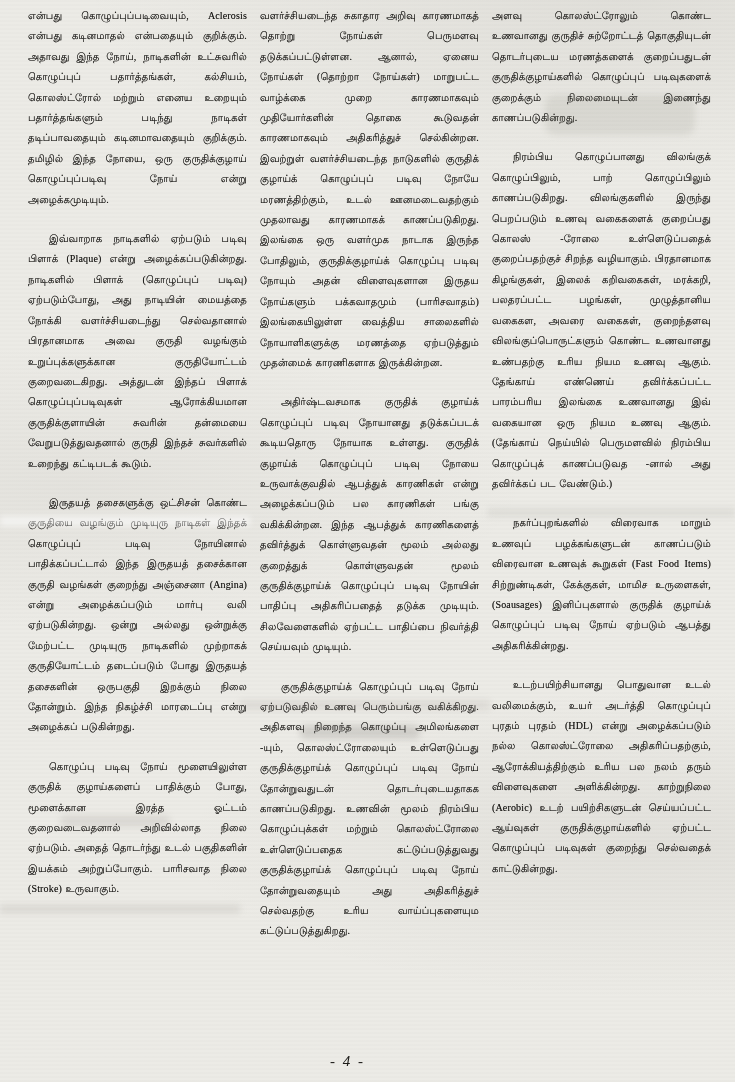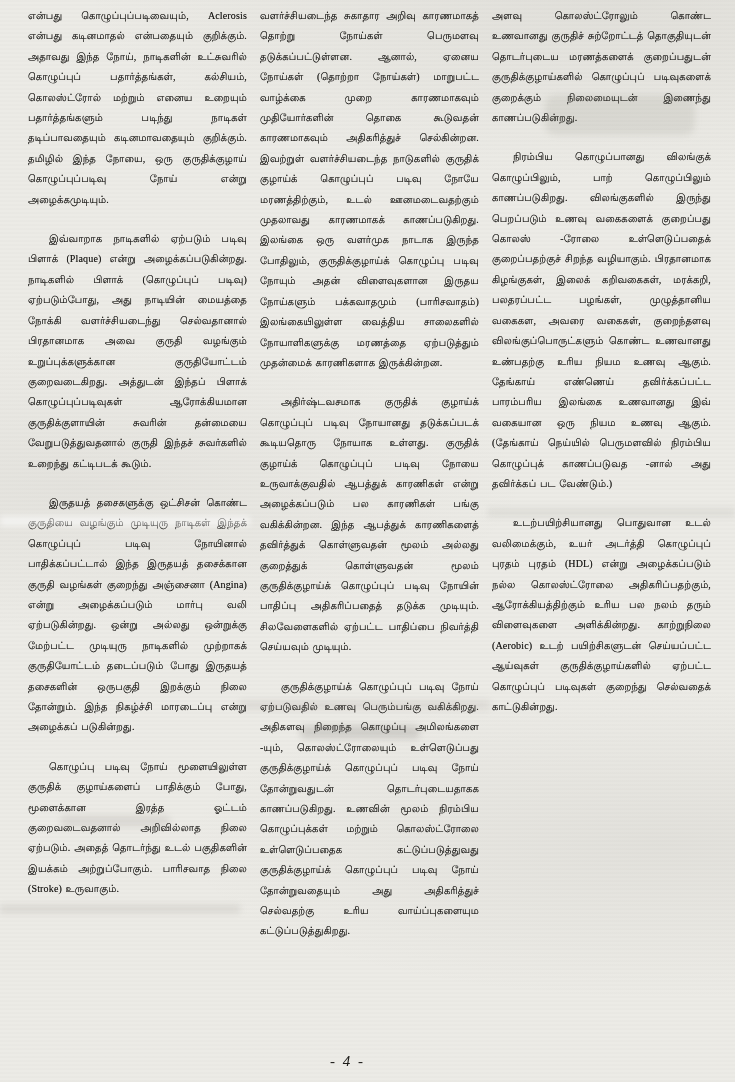--- a/index.html
+++ b/index.html
@@ -87,20 +87,21 @@
     <div class="col">
       <p>வளர்ச்சியடைந்த சுகாதார அறிவு காரணமாகத் தொற்று நோய்கள் பெருமளவு தடுக்கப்பட்டுள்ளன. ஆனால், ஏனைய நோய்கள் (தொற்றா நோய்கள்) மாறுபட்ட வாழ்க்கை முறை காரணமாகவும் முதியோர்களின் தொகை கூடுவதன் காரணமாகவும் அதிகரித்துச் செல்கின்றன. இவற்றுள் வளர்ச்சியடைந்த நாடுகளில் குருதிக் குழாய்க் கொழுப்புப் படிவு நோயே மரணத்திற்கும், உடல் ஊனமடைவதற்கும் முதலாவது காரணமாகக் காணப்படுகிறது. இலங்கை ஒரு வளர்முக நாடாக இருந்த போதிலும், குருதிக்குழாய்க் கொழுப்பு படிவு நோயும் அதன் விளைவுகளான இருதய நோய்களும் பக்கவாதமும் (பாரிசவாதம்) இலங்கையிலுள்ள வைத்திய சாலைகளில் நோயாளிகளுக்கு மரணத்தை ஏற்படுத்தும் முதன்மைக் காரணிகளாக இருக்கின்றன.</p>
       <p class="indent">அதிர்ஷ்டவசமாக குருதிக் குழாய்க் கொழுப்புப் படிவு நோயானது தடுக்கப்படக் கூடியதொரு நோயாக உள்ளது. குருதிக் குழாய்க் கொழுப்புப் படிவு நோயை உருவாக்குவதில் ஆபத்துக் காரணிகள் என்று அழைக்கப்படும் பல காரணிகள் பங்கு வகிக்கின்றன. இந்த ஆபத்துக் காரணிகளைத் தவிர்த்துக் கொள்ளுவதன் மூலம் அல்லது குறைத்துக் கொள்ளுவதன் மூலம் குருதிக்குழாய்க் கொழுப்புப் படிவு நோயின் பாதிப்பு அதிகரிப்பதைத் தடுக்க முடியும். சிலவேளைகளில் ஏற்பட்ட பாதிப்பை நிவர்த்தி செய்யவும் முடியும்.</p>
       <p class="indent">குருதிக்குழாய்க் கொழுப்புப் படிவு நோய் ஏற்படுவதில் உணவு பெரும்பங்கு வகிக்கிறது. அதிகளவு நிறைந்த கொழுப்பு அமிலங்களை -யும், கொலஸ்ட்ரோலையும் உள்ளெடுப்பது குருதிக்குழாய்க் கொழுப்புப் படிவு நோய் தோன்றுவதுடன் தொடர்புடையதாகக காணப்படுகிறது. உணவின் மூலம் நிரம்பிய கொழுப்புக்கள் மற்றும் கொலஸ்ட்ரோலை உள்ளெடுப்பதைக கட்டுப்படுத்துவது குருதிக்குழாய்க் கொழுப்புப் படிவு நோய் தோன்றுவதையும் அது அதிகரித்துச் செல்வதற்கு உரிய வாய்ப்புகளையும கட்டுப்படுத்துகிறது.</p>
 
     </div>
 
     <div class="col">
       <p>அளவு கொலஸ்ட்ரோலும் கொண்ட உணவானது குருதிச் சுற்றோட்டத் தொகுதியுடன் தொடர்புடைய மரணத்களைக் குறைப்பதுடன் குருதிக்குழாய்களில் கொழுப்புப் படிவுகளைக் குறைக்கும் நிலைமையுடன் இணைந்து காணப்படுகின்றது.</p>
       <p class="indent">நிரம்பிய கொழுப்பானது விலங்குக் கொழுப்பிலும், பாற் கொழுப்பிலும் காணப்படுகிறது. விலங்குகளில் இருந்து பெறப்படும் உணவு வகைகளைக் குறைப்பது கொலஸ் -ரோலை உள்ளெடுப்பதைக் குறைப்பதற்குச் சிறந்த வழியாகும். பிரதானமாக கிழங்குகள், இலைக் கறிவகைகள், மரக்கறி, பலதரப்பட்ட பழங்கள், முழுத்தானிய வகைகள, அவரை வகைகள், குறைந்தளவு விலங்குப்பொருட்களும் கொண்ட உணவானது உண்பதற்கு உரிய நியம உணவு ஆகும். தேங்காய் எண்ணெய் தவிர்க்கப்பட்ட பாரம்பரிய இலங்கை உணவானது இவ் வகையான ஒரு நியம உணவு ஆகும். (தேங்காய் நெய்யில் பெருமளவில் நிரம்பிய கொழுப்புக் காணப்படுவத -னால் அது தவிர்க்கப் பட வேண்டும்.)</p>
+      <p class="indent">நகர்ப்புறங்களில் விரைவாக மாறும் உணவுப் பழக்கங்களுடன் காணப்படும் விரைவான உணவுக் கூறுகள் (Fast Food Items) சிற்றுண்டிகள், கேக்குகள், மாமிச உருளைகள், (Soausages) இனிப்புகளால் குருதிக் குழாய்க் கொழுப்புப் படிவு நோய் ஏற்படும் ஆபத்து அதிகரிக்கின்றது.</p>
       <p class="indent">உடற்பயிற்சியானது பொதுவான உடல் வலிமைக்கும், உயர் அடர்த்தி கொழுப்புப் புரதம் புரதம் (HDL) என்று அழைக்கப்படும் நல்ல கொலஸ்ட்ரோலை அதிகரிப்பதற்கும், ஆரோக்கியத்திற்கும் உரிய பல நலம் தரும் விளைவுகளை அளிக்கின்றது. காற்றுநிலை (Aerobic) உடற் பயிற்சிகளுடன் செய்யப்பட்ட ஆய்வுகள் குருதிக்குழாய்களில் ஏற்பட்ட கொழுப்புப் படிவுகள் குறைந்து செல்வதைக் காட்டுகின்றது.</p>
 
     </div>
 
   </div>
 
   <div class="footer">- 4 -</div>
 
   <div class="artifact streak-1"></div>
   <div class="artifact streak-2"></div>

